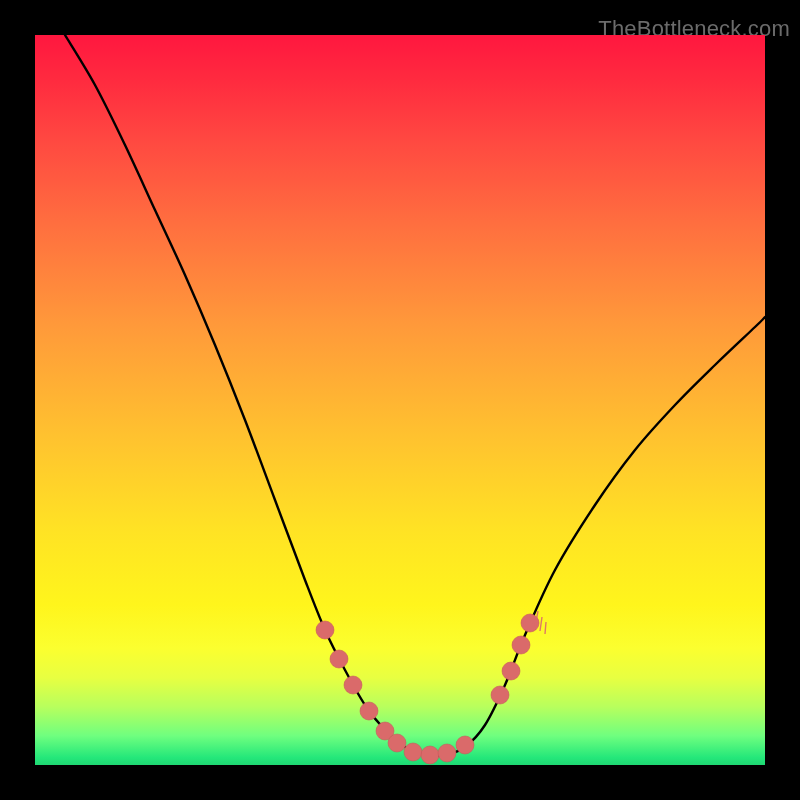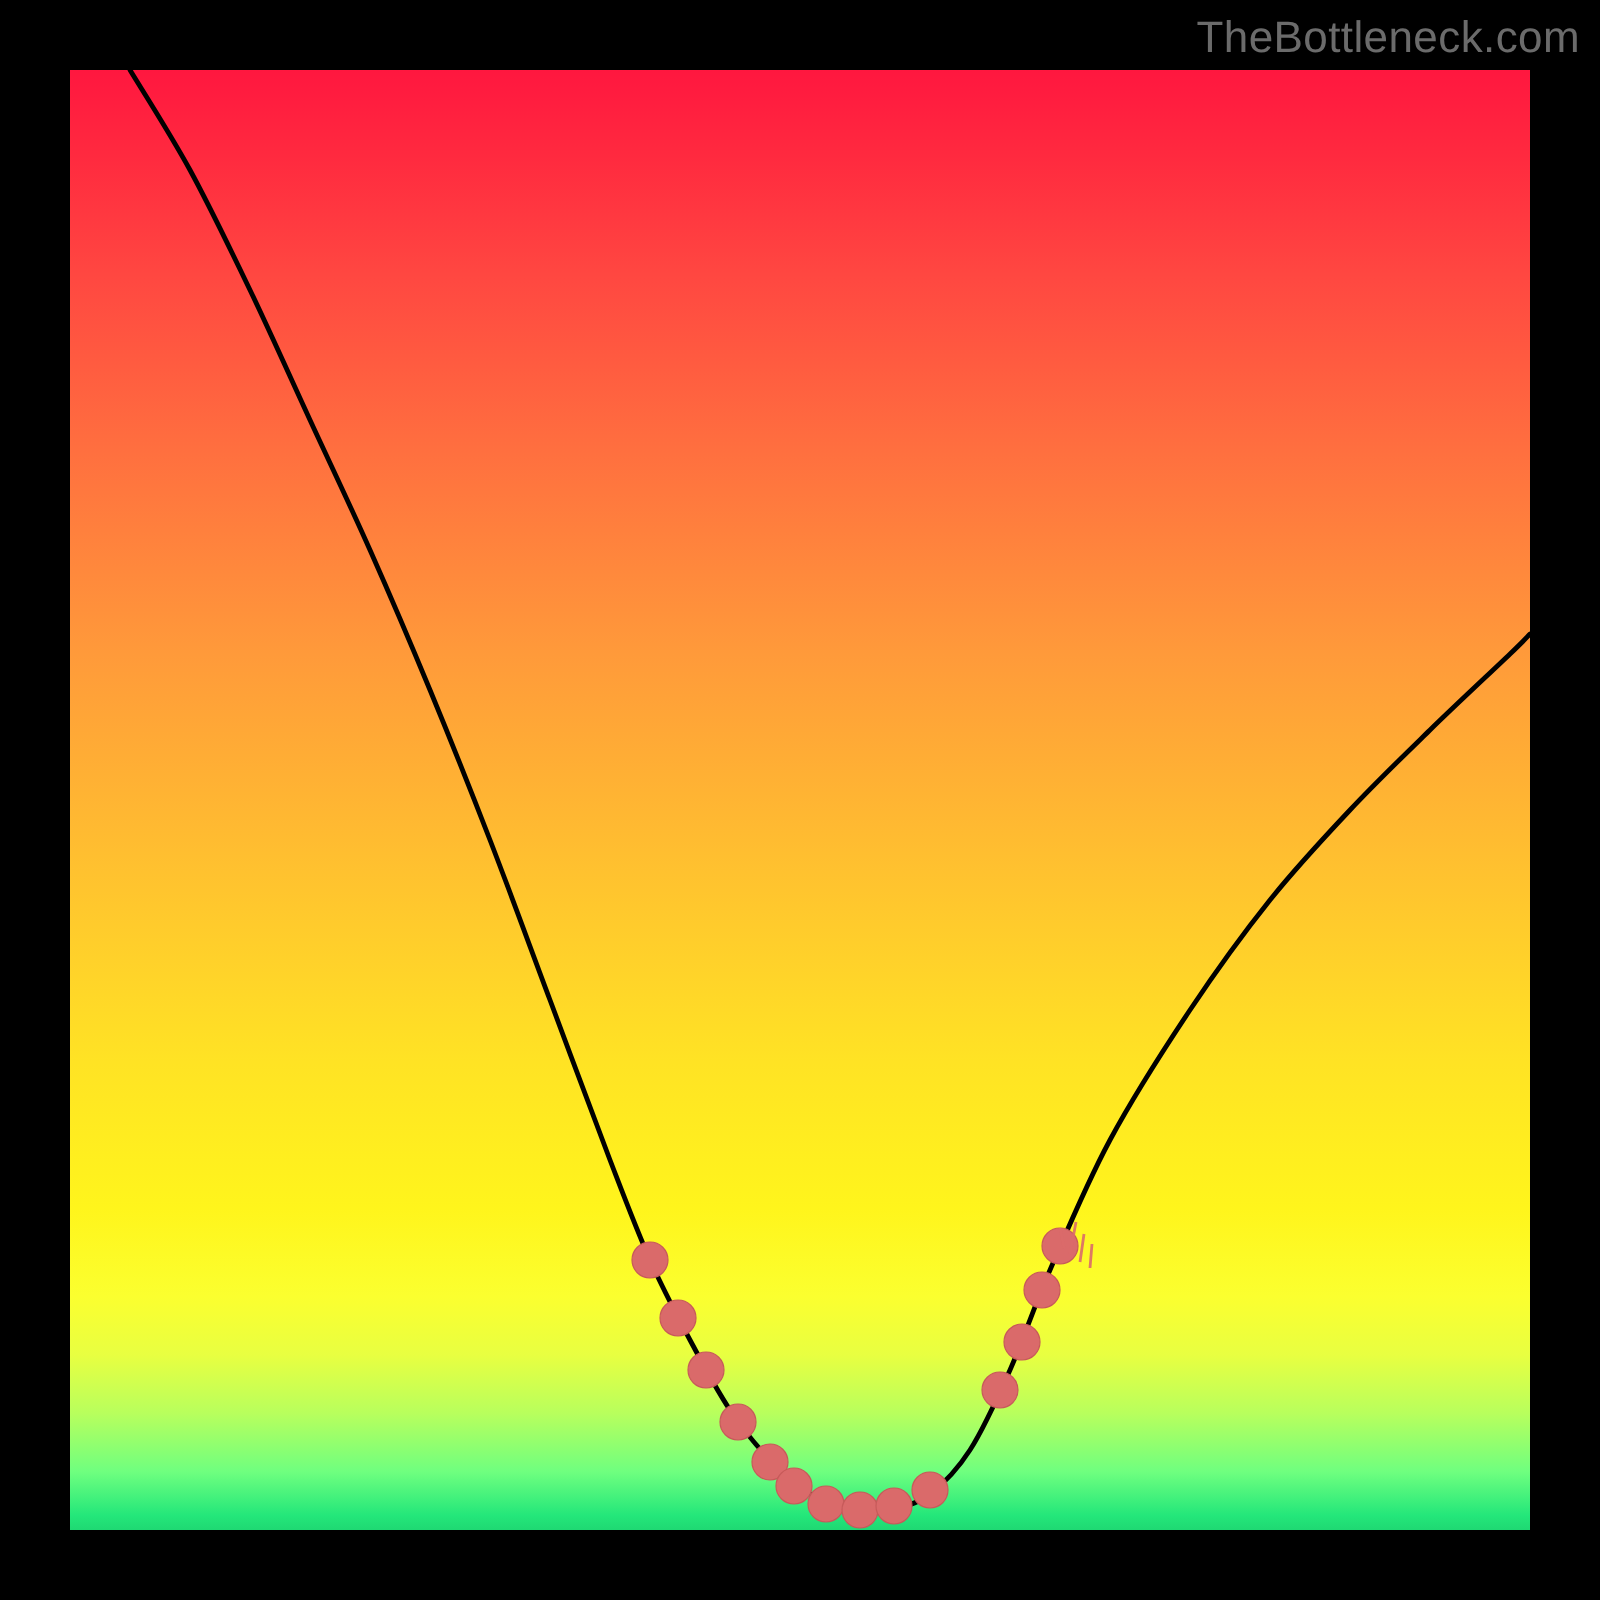--- a/index.html
+++ b/index.html
@@ -42,21 +42,21 @@
       #fbff2f 84%,
       #e8ff41 88%,
       #b8ff5d 92%,
       #6fff7f 96%,
       #24e77a 99%,
       #1fd873 100%
     );
   }
   .watermark {
     position: absolute;
-    top: 6px;
+    top: 16px;
     right: 10px;
     color: #6b6b6b;
     font-size: 22px;
     letter-spacing: 0.2px;
     font-weight: 500;
     user-select: none;
     text-align: center;
   }
   svg.curve {
     position: absolute;

